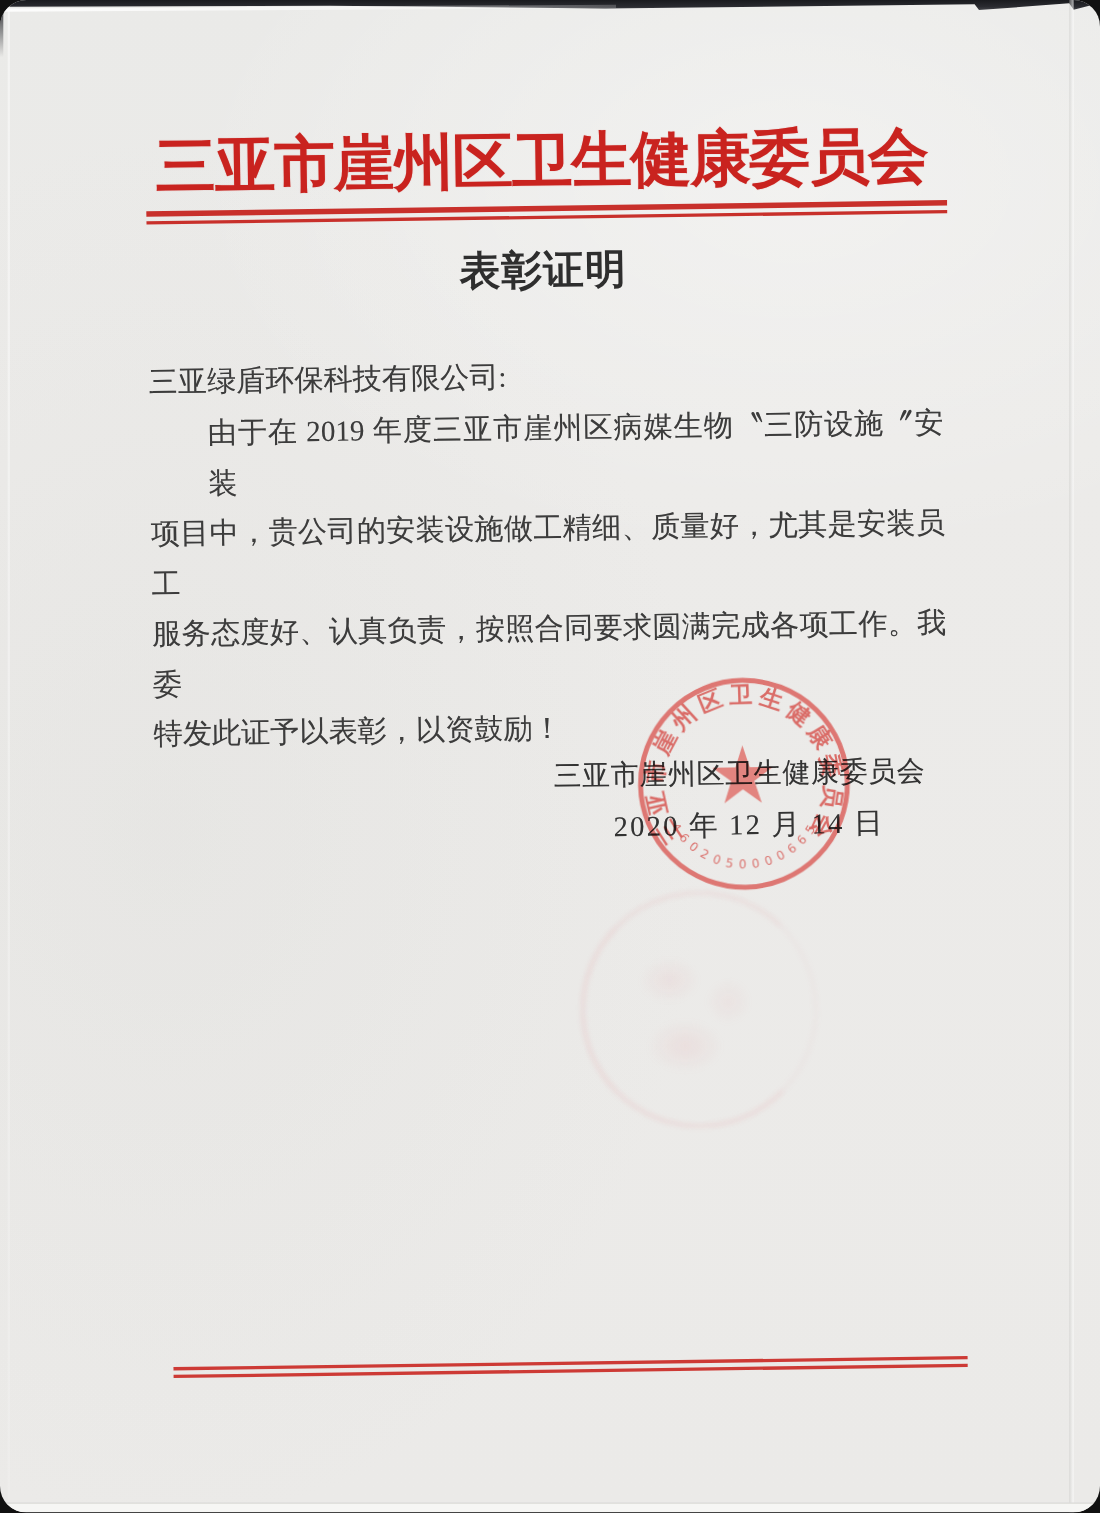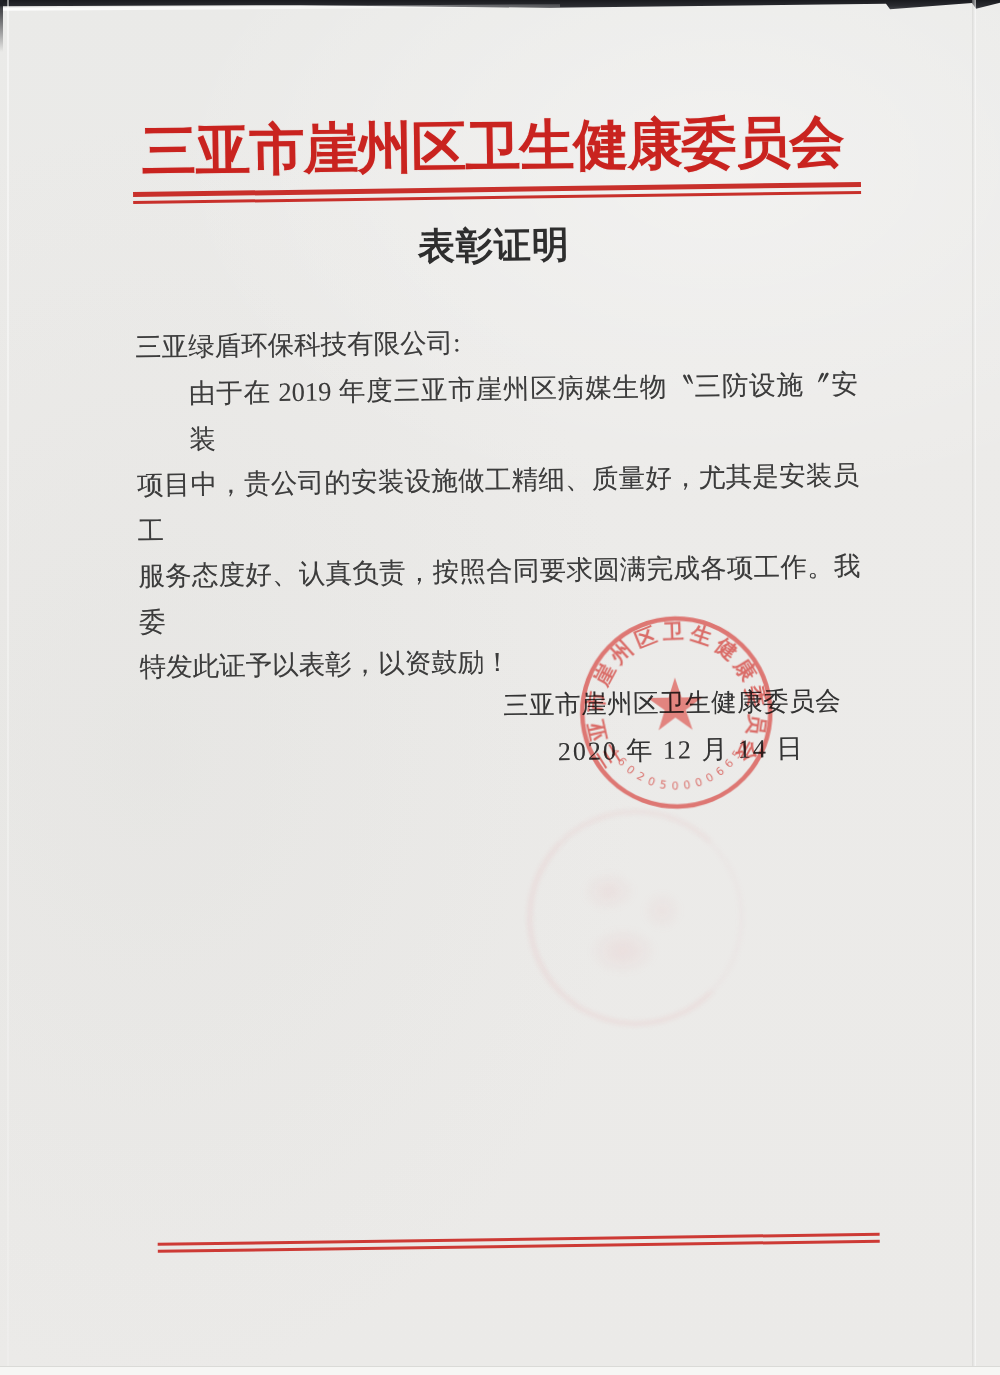--- a/index.html
+++ b/index.html
@@ -5,20 +5,21 @@
   * { margin: 0; padding: 0; box-sizing: border-box; }
   html, body { width: 1000px; height: 1375px; }
   body { font-family: "Liberation Serif", "DejaVu Serif", serif; background: #111; }
 
   .stage {
     position: relative; width: 1000px; height: 1375px; overflow: hidden;
     background:
       radial-gradient(800px 500px at 72% 12%, rgba(255,255,255,0.35), rgba(255,255,255,0) 70%),
       radial-gradient(700px 900px at 15% 55%, rgba(219,219,216,0.30), rgba(219,219,216,0) 70%),
       linear-gradient(to bottom, #eaeae8 0%, #ecebe9 30%, #ebeae8 100%);
+    border-radius: 24px;
   }
 
   
   .edge-top {
     position: absolute; top: 0; left: 0; width: 100%; height: 10px;
     background: linear-gradient(to bottom, #191a1e 0%, #2a2b30 60%, #4a4b50 100%);
     clip-path: polygon(0 0, 100% 0, 100% 28%, 97.6% 88%, 97.2% 30%, 89% 92%, 88.6% 38%, 55% 78%, 30% 52%, 0 62%);
   }
   .edge-paper-line {
     position: absolute; top: 6px; left: 0; width: 560px; height: 3px;

